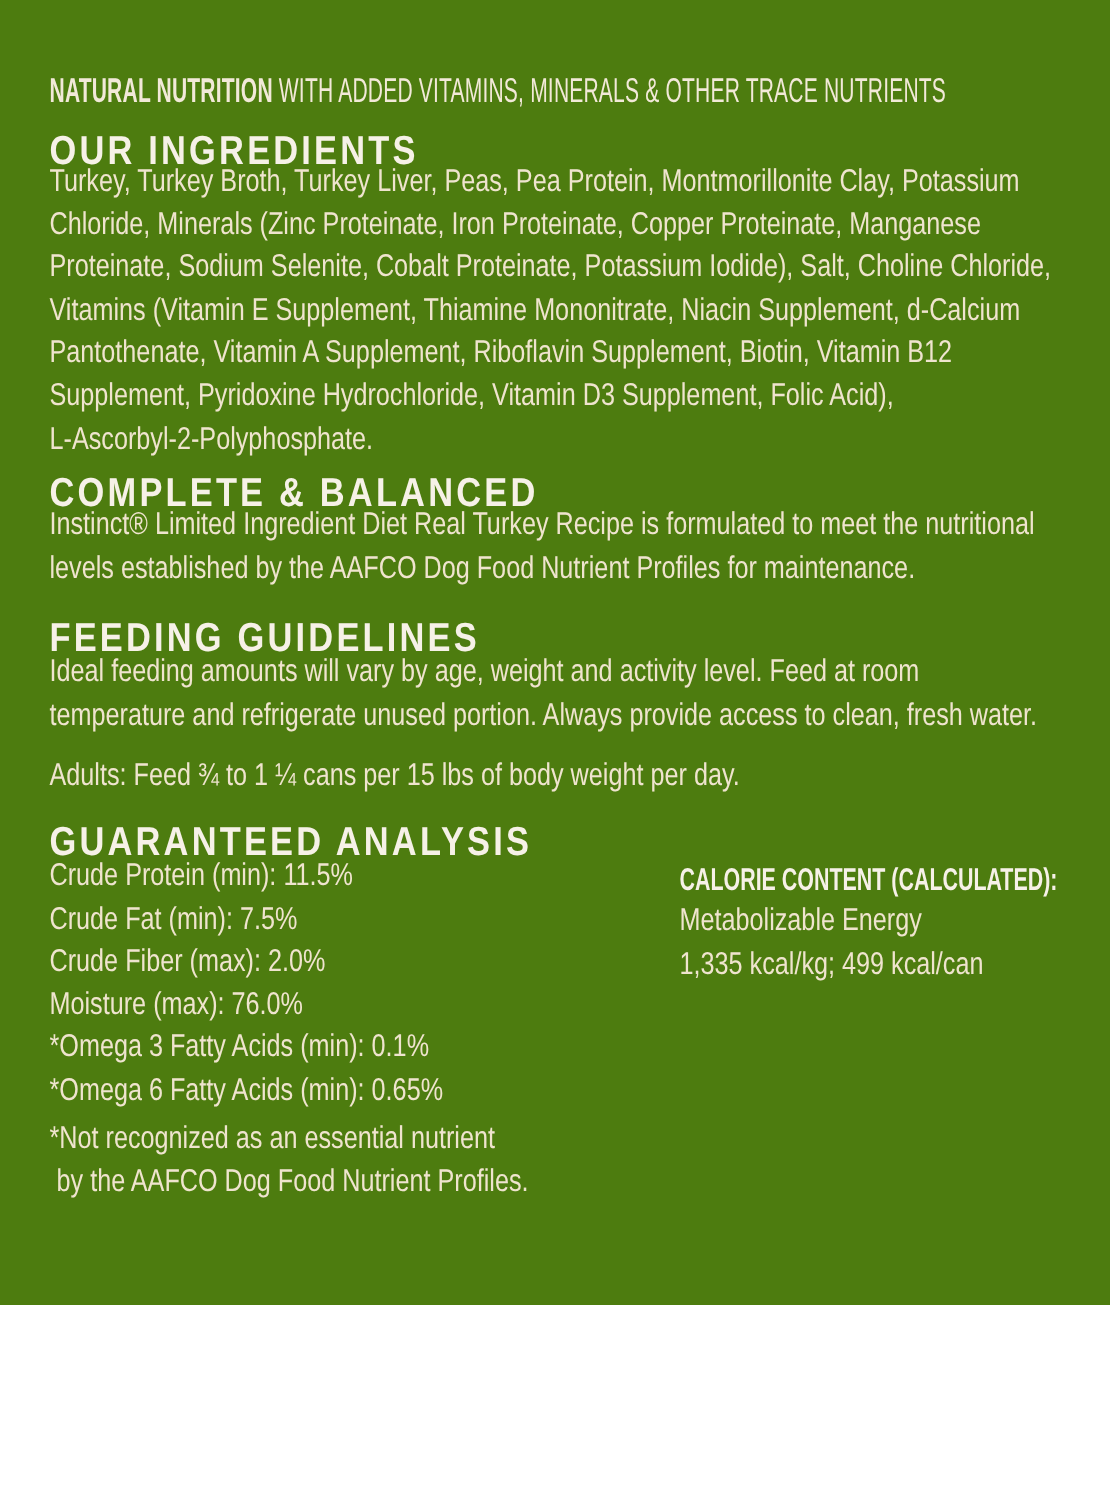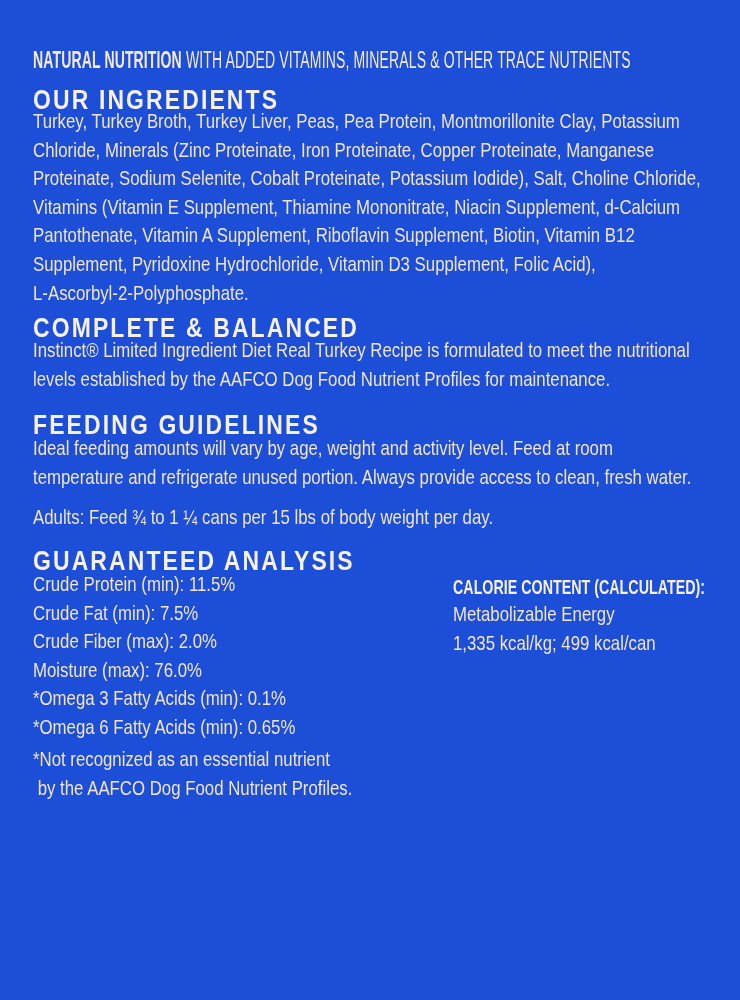--- a/index.html
+++ b/index.html
@@ -1,22 +1,22 @@
 <!DOCTYPE html>
 <html><head>
 <meta charset="utf-8">
 <style>
   html, body { margin: 0; padding: 0; }
   body { font-family: "Liberation Sans", sans-serif; }
 
   .label {
     position: relative;
     width: 740px;
-    height: 1000px;
-    background: #1d4ed8;
+    height: 870px;
+    background: #4d7c0f;
     overflow: hidden;
   }
 
   .blk {
     position: absolute;
     left: 33px;
     transform-origin: 0 0;
     color: #EFE4CE;
   }
 

